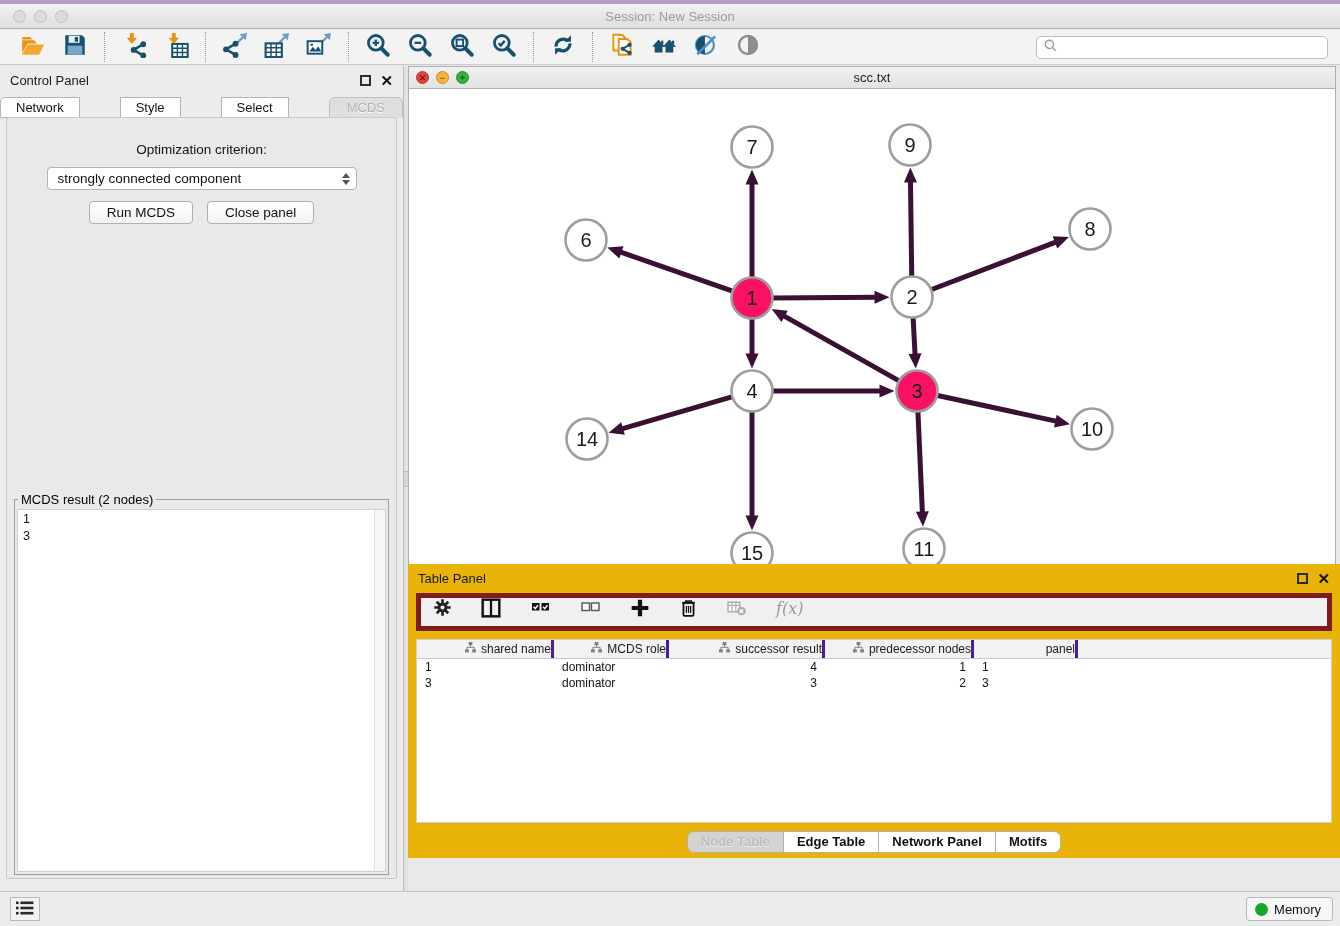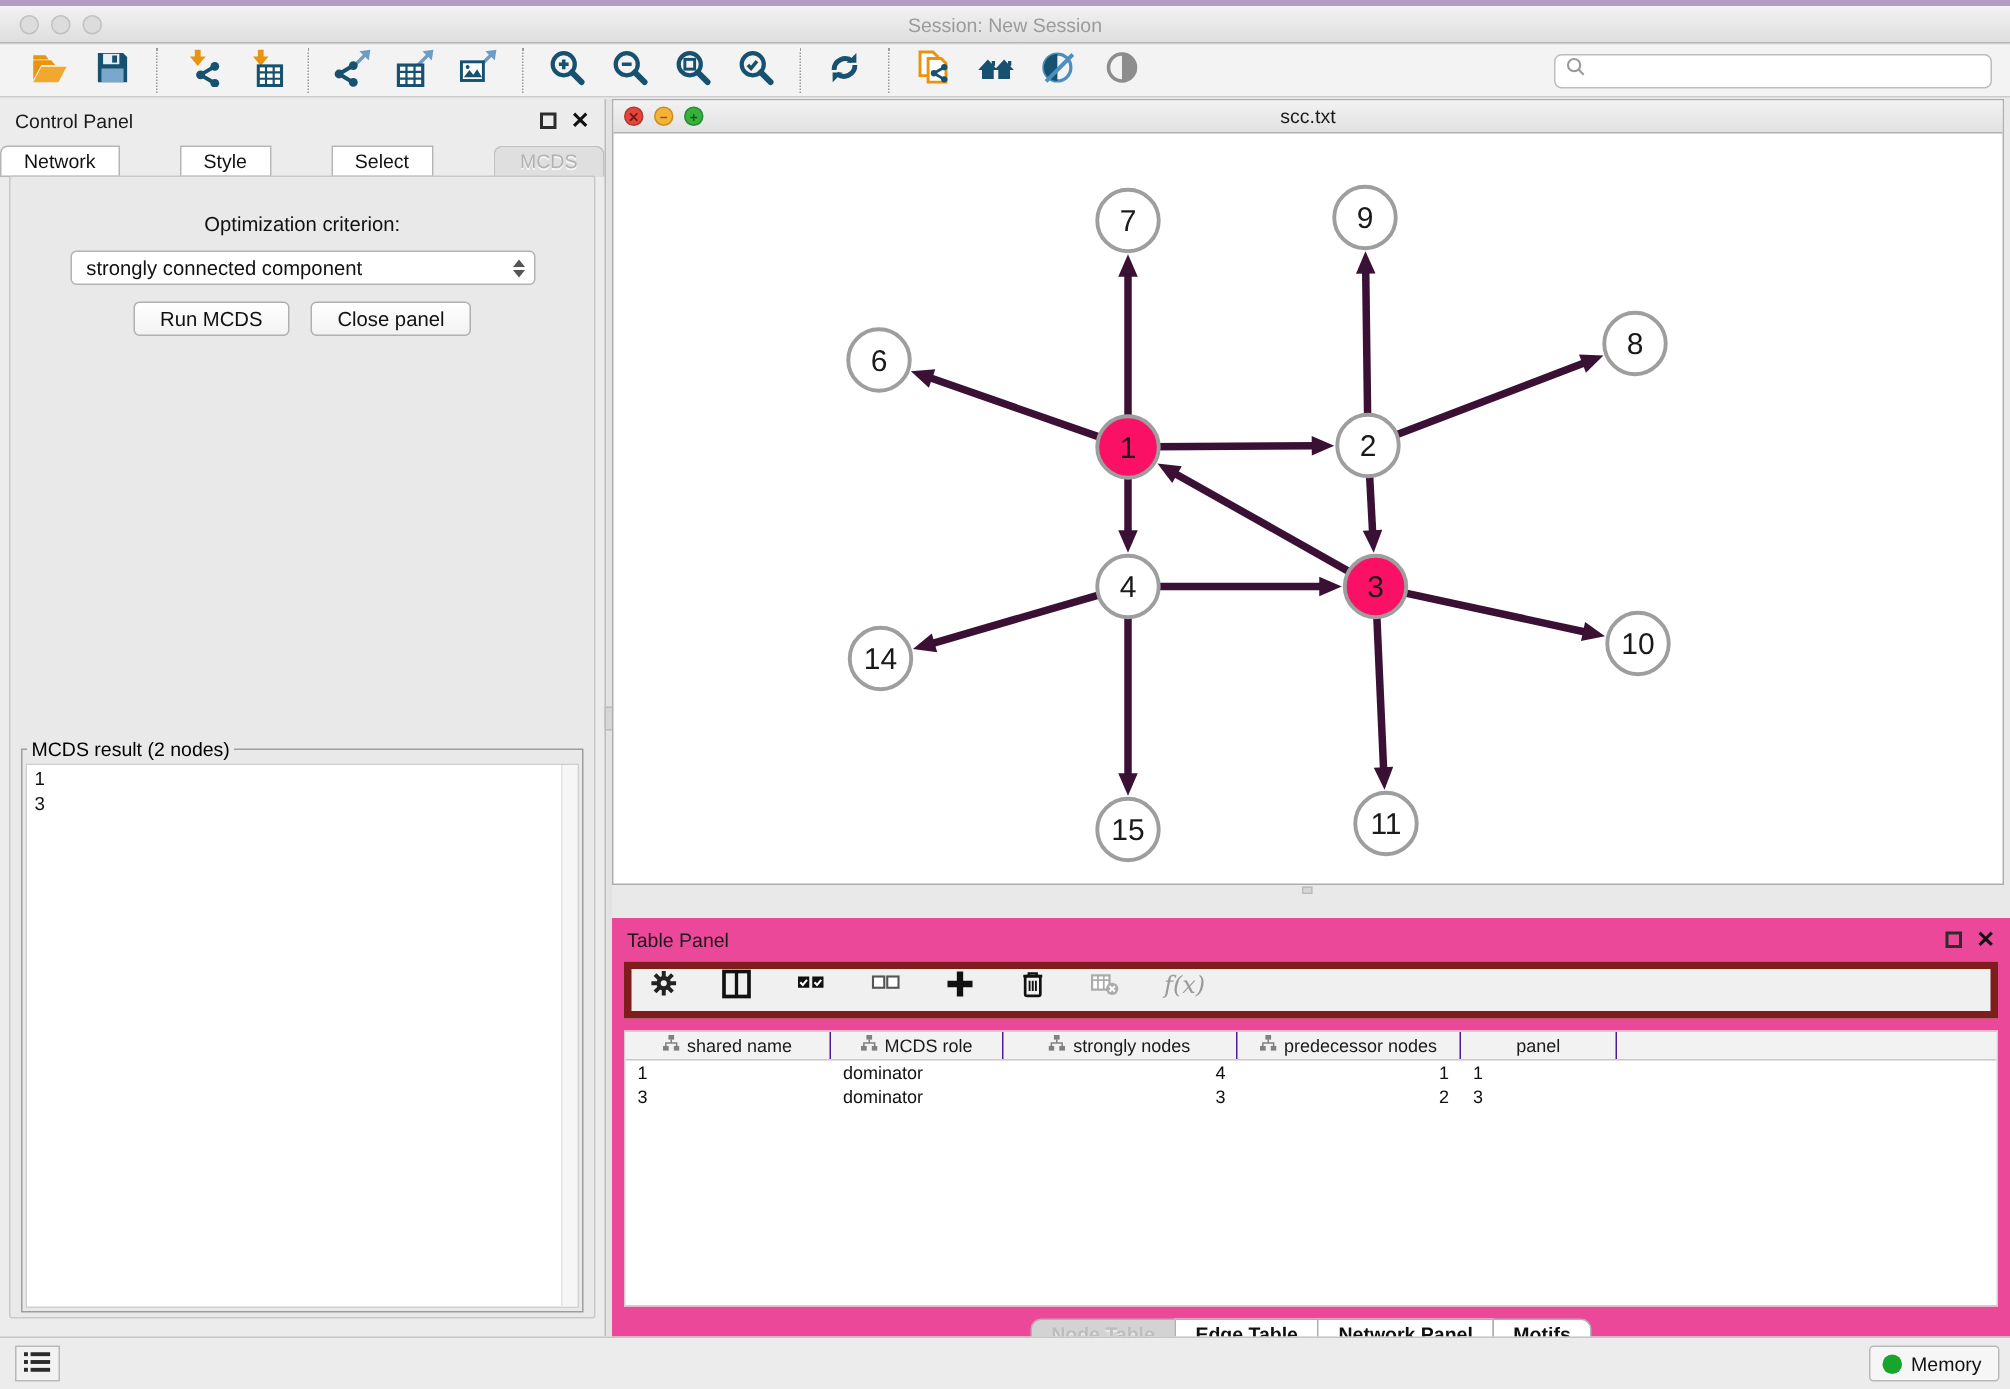--- a/index.html
+++ b/index.html
@@ -70,28 +70,28 @@
   .net-lights .nl { width:13px; height:13px; border-radius:50%; font-size:9px; font-weight:bold; text-align:center;
     line-height:12px; }
   .nl-close { background:#e2463d; border:1px solid #b53730; color:#7e1612; }
   .nl-min { background:#f4b237; border:1px solid #c98e2a; color:#8a5d10; }
   .nl-max { background:#36b13e; border:1px solid #2a8a31; color:#0e5a14; }
   .net-title { display:block; text-align:center; line-height:21px; font-size:13px; color:#1a1a1a; }
   #graph-svg { display:block; width:926px; height:500px; }
   .h-grip { position:absolute; left:868px; top:591px; width:7px; height:5px; background:#d6d6d6; border:1px solid #bdbdbd; }
 
   
-  .table-panel { position:absolute; left:408px; top:612px; right:0; height:294px; background:#ec4899; }
+  .table-panel { position:absolute; left:408px; top:564px; right:0; height:294px; background:#eab308; }
   .tp-toolbar { position:absolute; top:29px; left:8px; right:8px; height:38px; background:#f0f0f0;
     border:5px solid #7f1d1d; display:flex; align-items:flex-start; padding:0 12px; gap:29px; }
   .tp-tb-btn { display:flex; align-items:center; justify-content:center; }
   .tp-table { position:absolute; top:75px; left:8px; right:8px; bottom:35px; background:#fff; border:1px solid #cfcfcf; overflow:hidden; }
   .t-header { display:flex; height:19px; background:#f2f2f2; border-bottom:1px solid #c9c9c9; }
-  .t-hcell { display:flex; align-items:center; justify-content:center; gap:5px; font-size:12px; color:#1a1a1a;
-    border-right:1px solid #4c1d95; }
+  .t-hcell { display:flex; align-items:center; justify-content:flex-end; gap:5px; font-size:12px; color:#1a1a1a;
+    border-right:3px solid #4c1d95; }
   .t-row { display:flex; height:16px; }
   .t-cell { font-size:12px; color:#111; line-height:16px; padding:0 8px; overflow:hidden; white-space:nowrap; }
   .t-cell.right { text-align:right; }
   .tp-tabs { position:absolute; bottom:5px; left:0; right:0; display:flex; justify-content:center; }
   .tp-tab { background:#fff; border:1px solid #b0b0b0; margin-left:-1px; font-size:13px; font-weight:bold;
     color:#111; line-height:20px; padding:0 13px; }
   .tp-tab:first-child { border-radius:7px 0 0 7px; margin-left:0; }
   .tp-tab:last-child { border-radius:0 7px 7px 0; }
   .tp-tab.active { background:#d3d3d3; color:#bdbdbd; text-shadow:0 1px 1px #f2f2f2; }
 
@@ -530,21 +530,21 @@
           </div>
           <div class="t-hcell" style="width: 156px;">
             <span><svg width="11" height="11" viewBox="0 0 11 11">
                 <path d="M5.5 3v2.3M1.9 7.4V5.3h7.2v2.1" stroke="#808080" fill="none"></path>
                 <g fill="#808080">
                   <rect x="3.6" y="0" width="3.8" height="3.1"></rect>
                   <rect x="0" y="7.3" width="3.8" height="3.1"></rect>
                   <rect x="7.2" y="7.3" width="3.8" height="3.1"></rect>
                 </g>
               </svg></span>
-            <span>strongly nodes</span>
+            <span>successor result</span>
           </div>
           <div class="t-hcell" style="width: 149px;">
             <span><svg width="11" height="11" viewBox="0 0 11 11">
                 <path d="M5.5 3v2.3M1.9 7.4V5.3h7.2v2.1" stroke="#808080" fill="none"></path>
                 <g fill="#808080">
                   <rect x="3.6" y="0" width="3.8" height="3.1"></rect>
                   <rect x="0" y="7.3" width="3.8" height="3.1"></rect>
                   <rect x="7.2" y="7.3" width="3.8" height="3.1"></rect>
                 </g>
               </svg></span>

